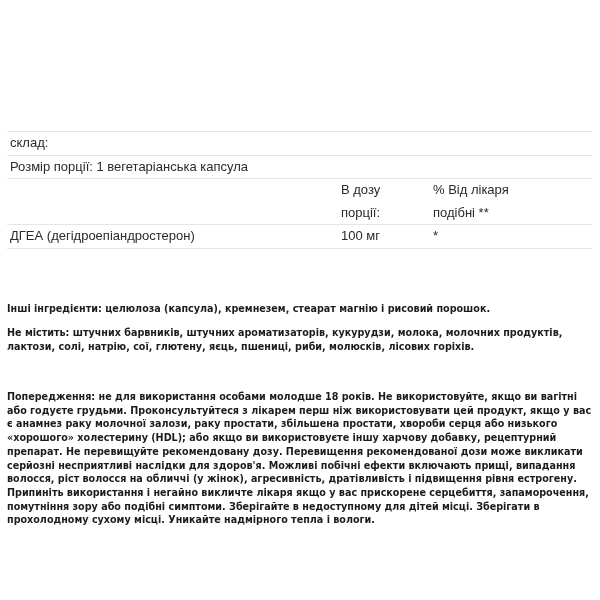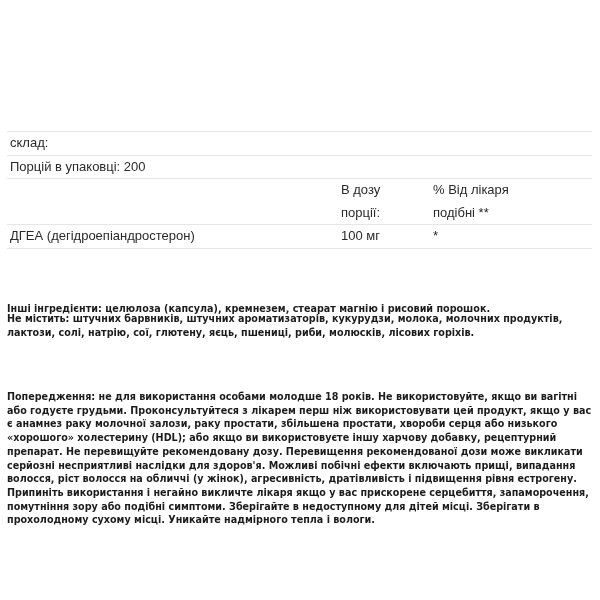--- a/index.html
+++ b/index.html
@@ -45,38 +45,38 @@
       left: 7px;
       width: 586px;
       font-family: "DejaVu Sans", sans-serif;
       font-weight: bold;
       font-size: 9.6px;
       line-height: 13.7px;
       color: #1c1c1c;
       margin: 0;
     }
     #other-ingredients { top: 302px; }
-    #does-not-contain { top: 312px; }
+    #does-not-contain { top: 326px; }
     #warning { top: 356px; margin-top: 34px; }
   </style>
 </head>
 <body>
 
 <table class="facts-table">
   <colgroup>
     <col class="col-name">
     <col class="col-amount">
     <col class="col-dv">
   </colgroup>
   <tbody>
     <tr class="first">
       <td colspan="3">склад:</td>
     </tr>
     <tr>
-      <td colspan="3">Порцій в упаковці: 200</td>
+      <td colspan="3">Розмір порції: 1 вегетаріанська капсула</td>
     </tr>
     <tr class="header">
       <td></td>
       <td><span>В дозу</span><br><span>порції:</span></td>
       <td><span>% Від лікаря</span><br><span>подібні **</span></td>
     </tr>
     <tr>
       <td>ДГЕА (дегідроепіандростерон)</td>
       <td>100 мг</td>
       <td>*</td>

